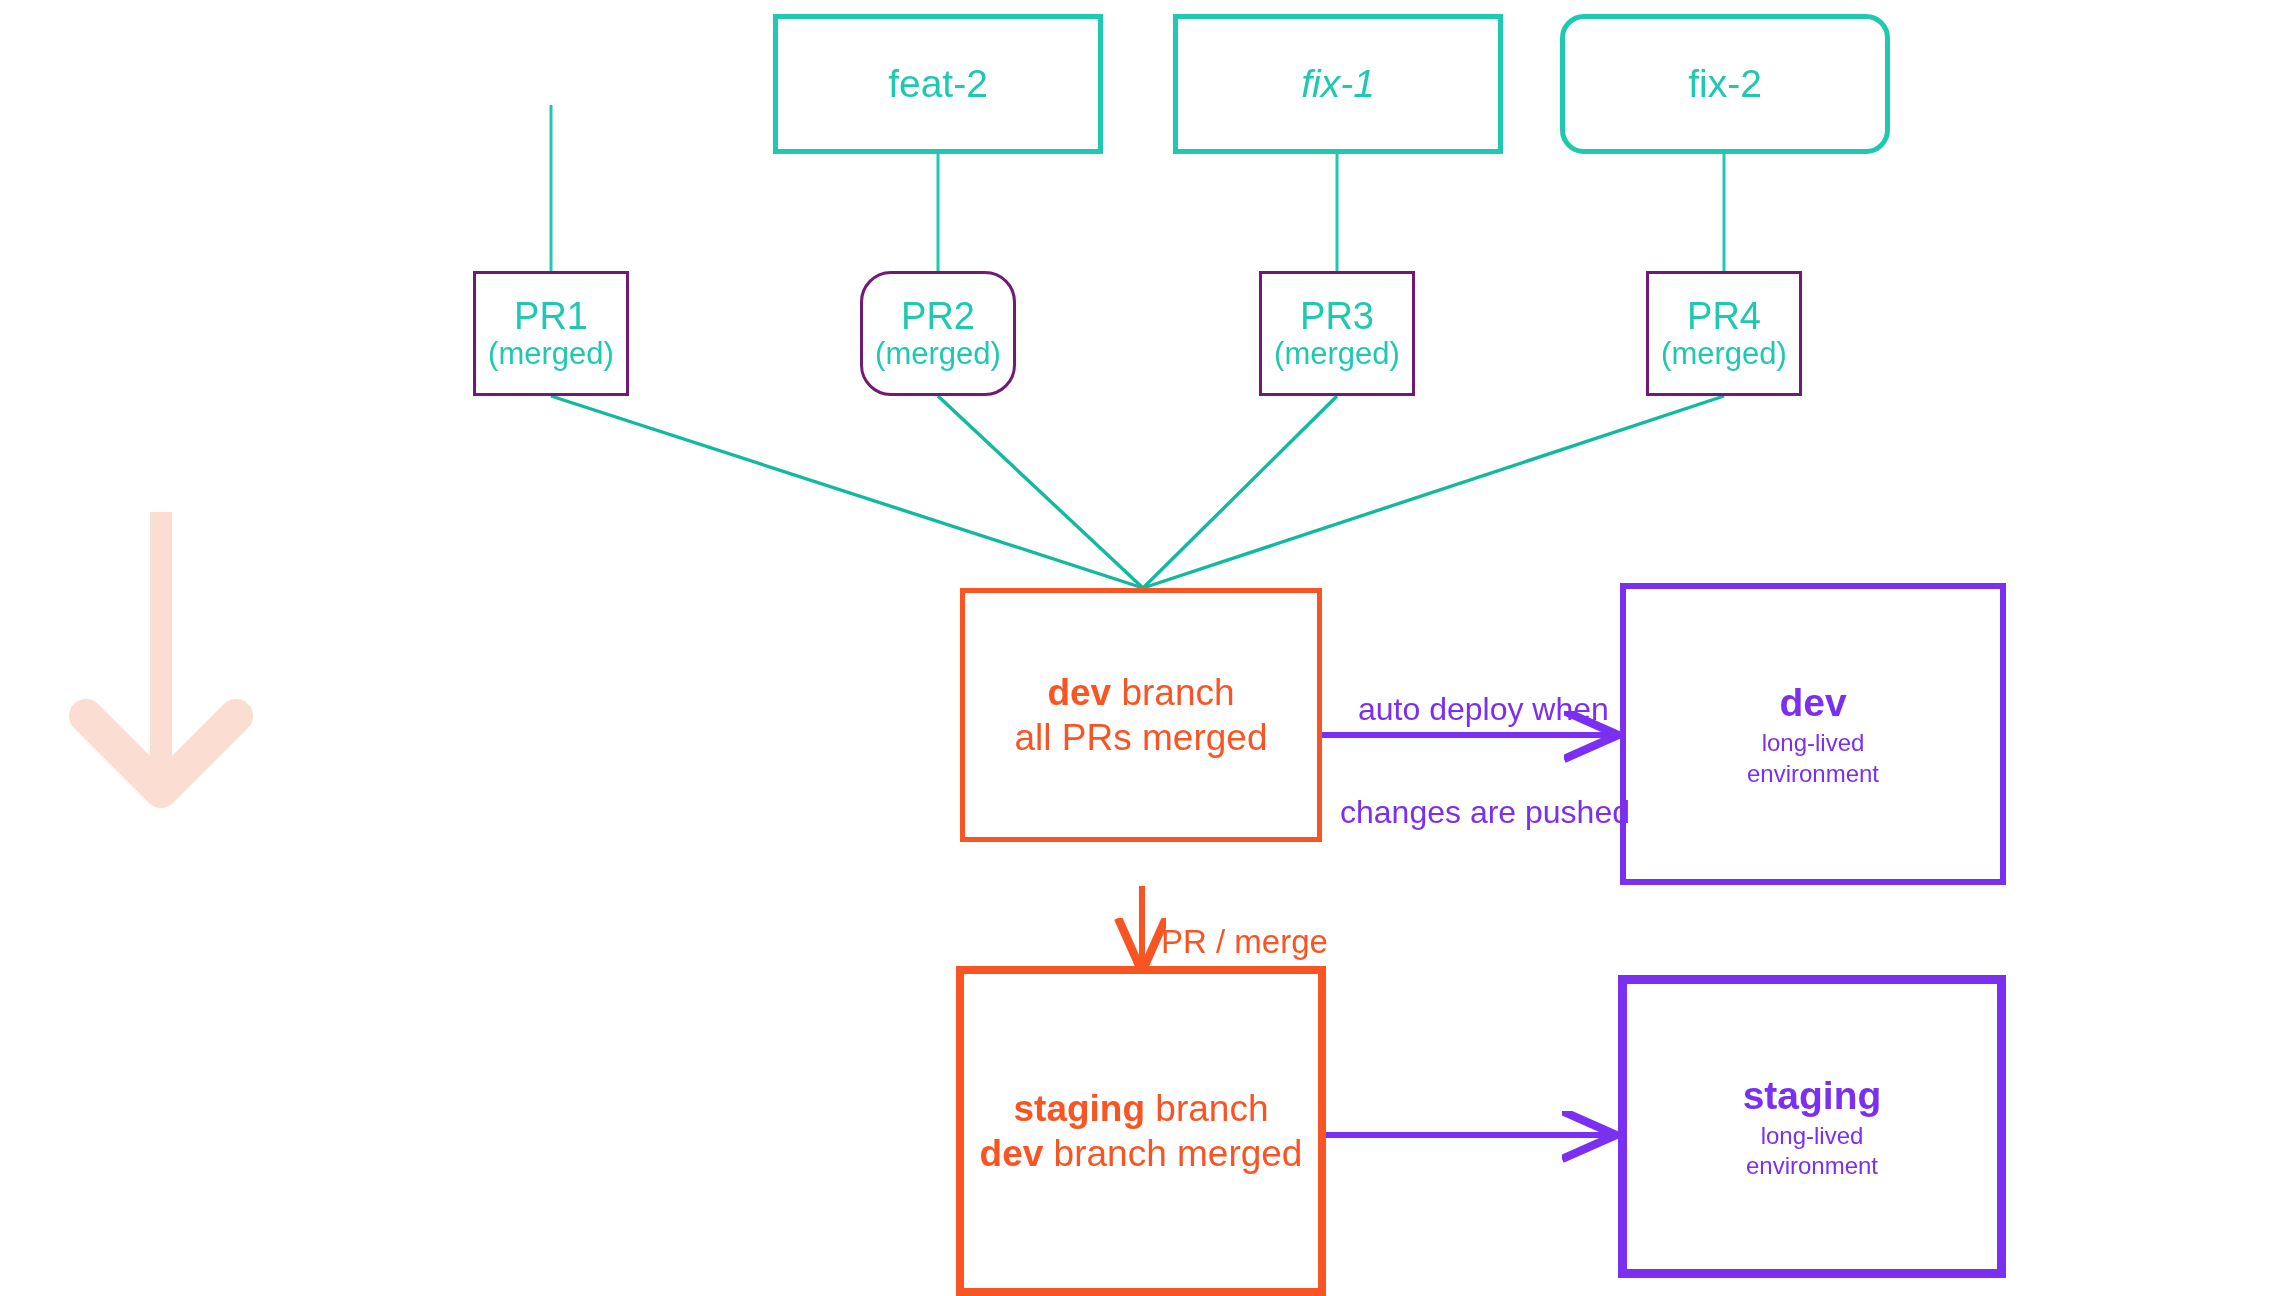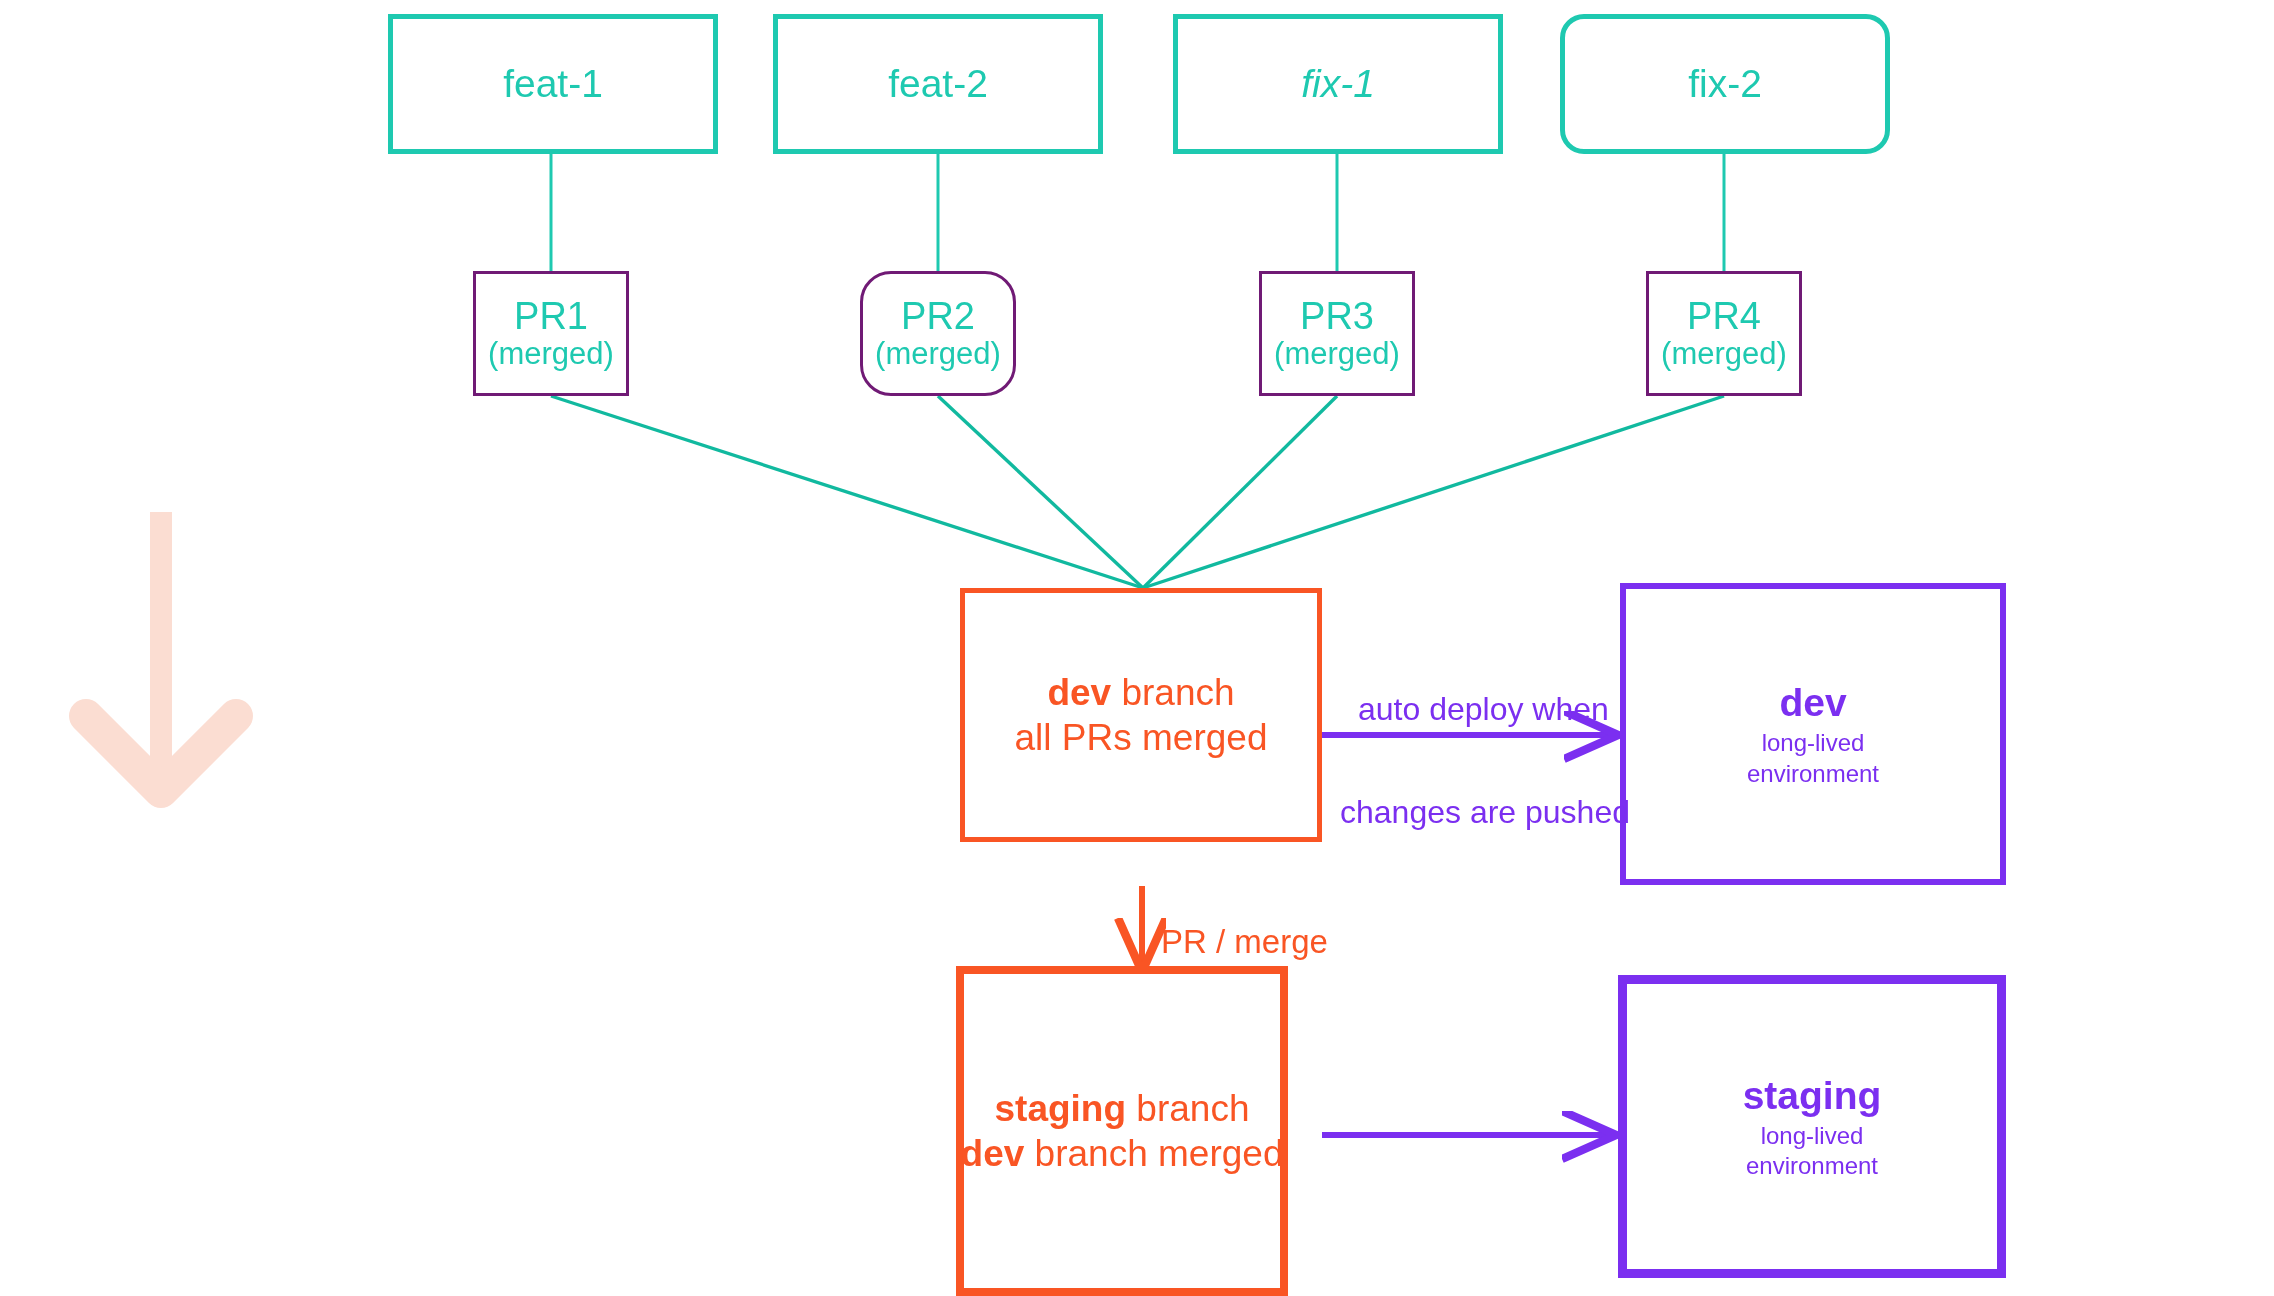--- a/index.html
+++ b/index.html
@@ -144,23 +144,20 @@
       <line x1="1724" y1="396" x2="1143" y2="588"></line>
     </g>
 
     <line x1="1320" y1="735" x2="1612" y2="735" stroke="#7b2ff0" stroke-width="6" marker-end="url(#arrow-purple)"></line>
 
     <line x1="1142" y1="886" x2="1142" y2="966" stroke="#f95524" stroke-width="6" marker-end="url(#arrow-orange)"></line>
 
     <line x1="1322" y1="1135" x2="1610" y2="1135" stroke="#7b2ff0" stroke-width="6" marker-end="url(#arrow-purple)"></line>
   </svg>
 
-  <div class="node branch-box" style="left:388px; top:14px; width:330px; height:140px;">
-    <span class="line">feat-1</span>
-  </div>
 
   <div class="node branch-box" style="left:773px; top:14px; width:330px; height:140px;">
     <span class="line">feat-2</span>
   </div>
 
   <div class="node branch-box" style="left:1173px; top:14px; width:330px; height:140px;font-style:italic;">
     <span class="line">fix-1</span>
   </div>
 
   <div class="node branch-box" style="left:1560px; top:14px; width:330px; height:140px;border-radius:24px;">
@@ -185,21 +182,21 @@
   <div class="node pr-box" style="left:1646px; top:271px; width:156px; height:125px;">
     <span class="line pr-title">PR4</span>
     <span class="line pr-sub">(merged)</span>
   </div>
 
   <div class="node orange-box" style="left:960px; top:588px; width:362px; height:254px;">
     <span class="line"><b>dev</b><span> branch</span></span>
     <span class="line">all PRs merged</span>
   </div>
 
-  <div class="node orange-box thick" style="left:956px; top:966px; width:332px; height:330px;">
+  <div class="node orange-box thick" style="left:956px; top:966px; width:370px; height:330px;">
     <span class="line"><b>staging</b><span> branch</span></span>
     <span class="line"><b>dev</b><span> branch merged</span></span>
   </div>
 
   <div class="node purple-box" style="left:1620px; top:583px; width:386px; height:302px;">
     <span class="line env-name">dev</span>
     <span class="line env-sub">long-lived</span>
     <span class="line env-sub">environment</span>
   </div>
 

